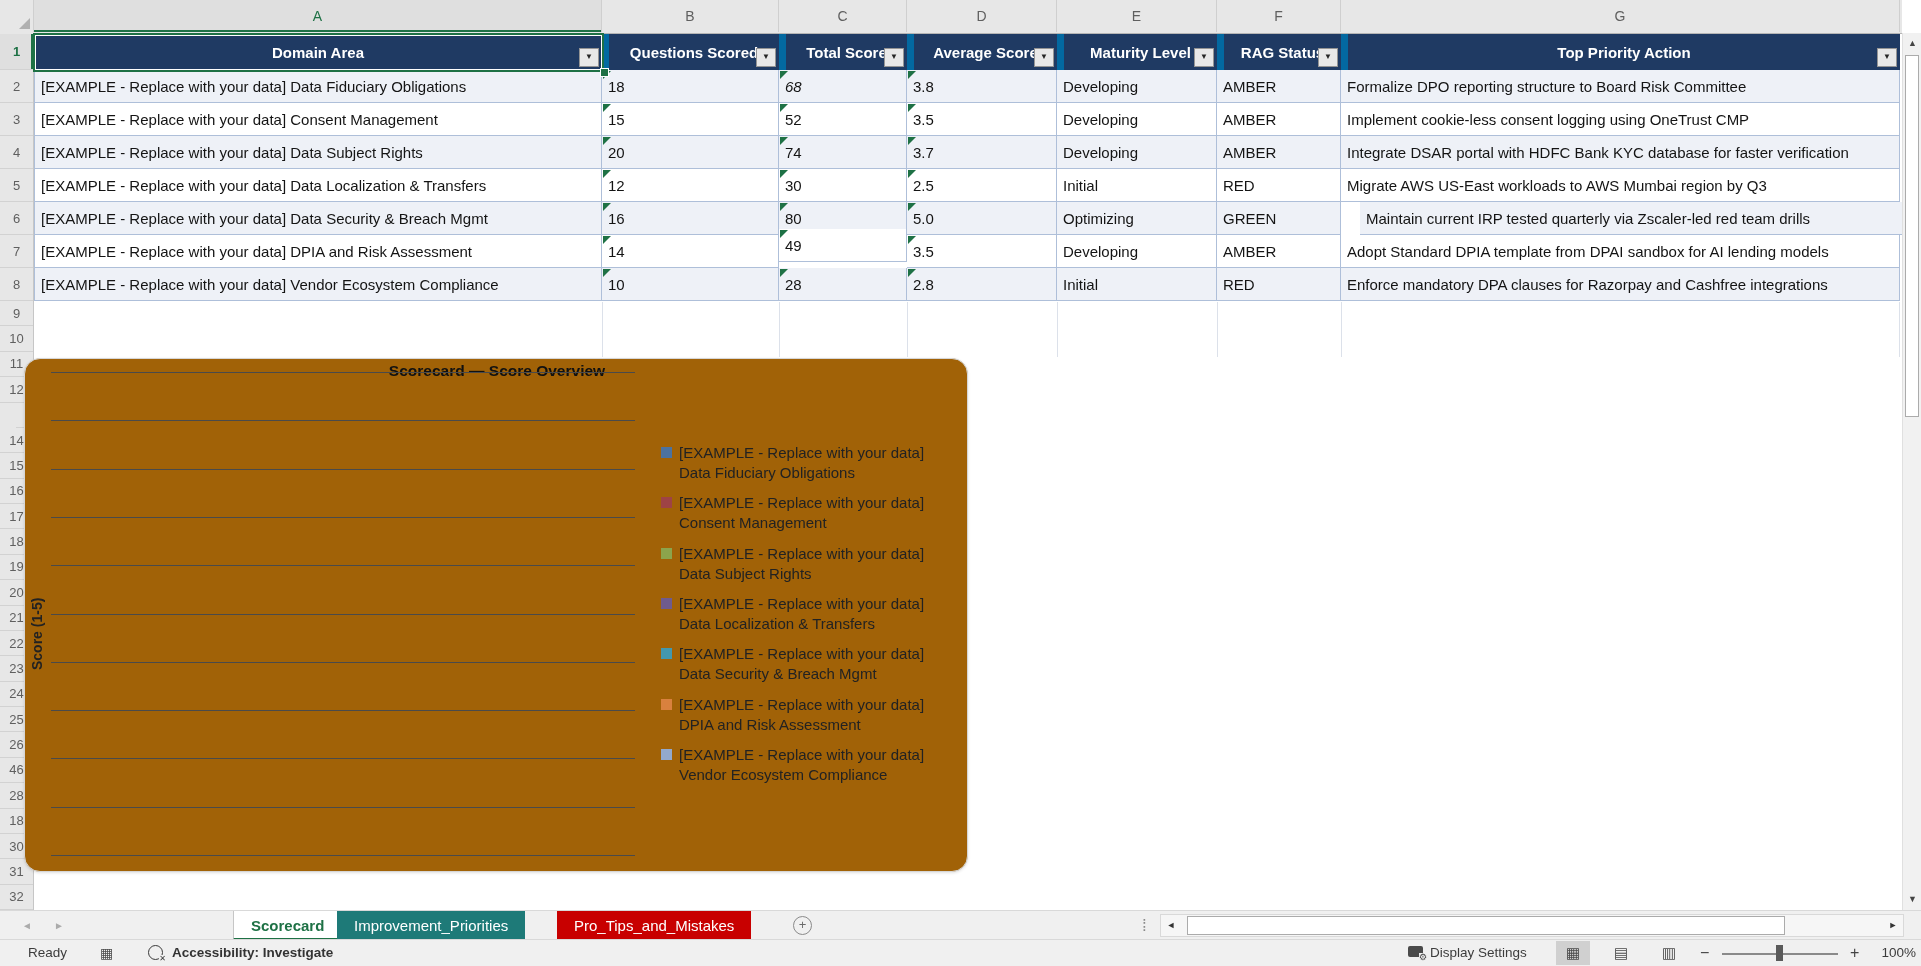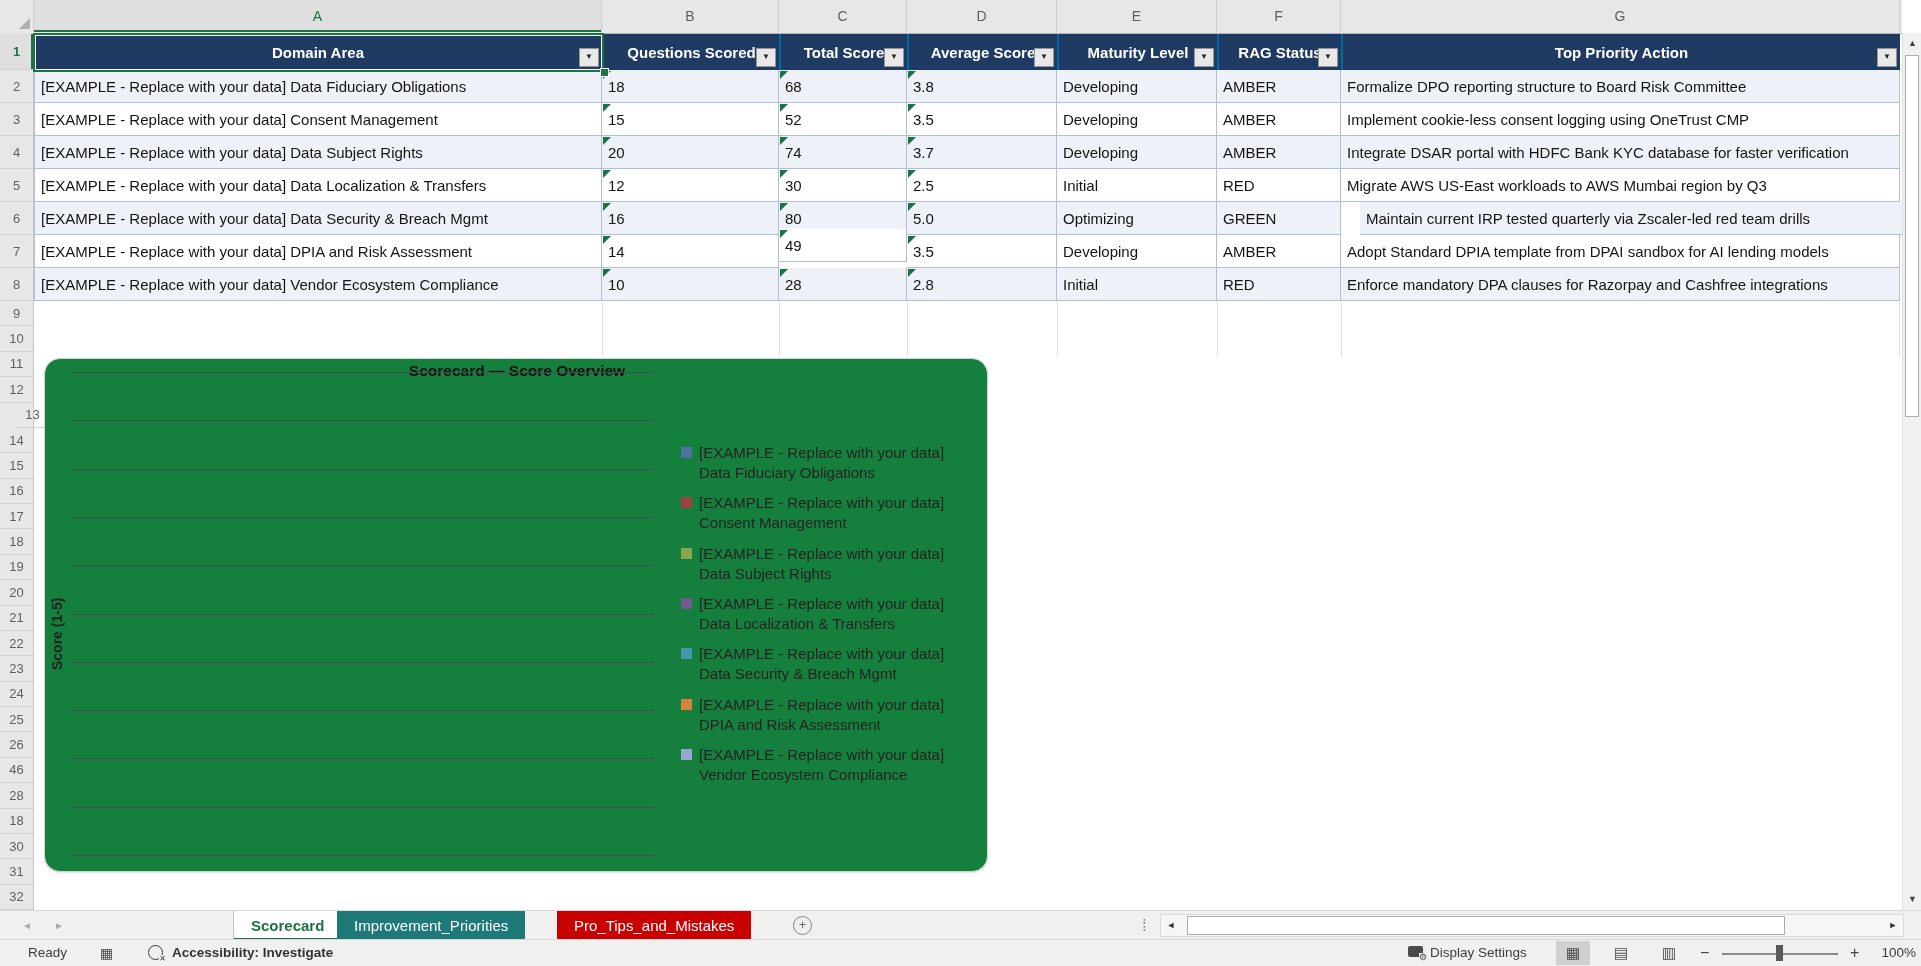--- a/index.html
+++ b/index.html
@@ -14,21 +14,21 @@
   #selectall{position:absolute;left:0;top:0;width:34px;height:32px;background:#E7E7E7;border-right:1px solid #CFCFCF;box-sizing:border-box;}
   #selectall .tri{position:absolute;right:3px;bottom:3px;width:0;height:0;
                   border-left:11px solid transparent;border-bottom:11px solid #B0B0B0;}
   #rowhdr-strip{position:absolute;left:0;top:33px;width:34px;height:877px;background:#E7E7E7;border-right:1px solid #C6C6C6;box-sizing:border-box;}
   .rowhdr{position:absolute;left:0;width:33px;text-align:center;color:#5F5F5F;font-size:13px;
           border-bottom:1px solid #D2D2D2;box-sizing:border-box;display:flex;align-items:center;justify-content:center;}
   .rowhdr.sel{color:#1E7145;box-shadow:inset -2px 0 0 #1E7145;background:#DFDFDF;font-weight:bold;}
 
   
   .h-cell{position:absolute;top:34px;height:36px;background:#1F3A63;box-sizing:border-box;
-          border-left:2px solid #0369a1;display:flex;align-items:center;justify-content:center;}
+          border-left:7px solid #0369a1;display:flex;align-items:center;justify-content:center;}
   .h-cell:first-of-type{border-left:none;}
   .h-text{color:#FFFFFF;font-weight:bold;font-size:15px;white-space:nowrap;}
   .filter-btn{position:absolute;right:3px;bottom:3px;width:20px;height:19px;background:#E8E8E8;
               border:1px solid #949494;box-sizing:border-box;font-size:8px;line-height:16px;
               text-align:center;color:#262626;cursor:default;}
   .cell{position:absolute;height:33px;box-sizing:border-box;border-right:1px solid #AEBFD9;border-bottom:1px solid #AEBFD9;
         font-size:15px;color:#141414;display:flex;align-items:center;padding-left:6px;overflow:hidden;white-space:nowrap;background:#fff;}
   .cell.banded{background:#EEF1F7;}
   .cell .err-tri{position:absolute;left:1px;top:1px;width:0;height:0;
                  border-top:8px solid #1E7145;border-right:8px solid transparent;}
@@ -36,21 +36,21 @@
 
   
   #sel-rect{position:absolute;left:33px;top:33px;width:571px;height:39px;border:2px solid #1E7145;
             box-sizing:border-box;box-shadow:inset 0 0 0 1px #FFFFFF;pointer-events:none;z-index:4;}
   #sel-handle{position:absolute;left:600px;top:68px;width:7px;height:7px;background:#1E7145;border:1px solid #fff;z-index:5;}
 
   
   .vline{position:absolute;top:302px;height:55px;width:1px;background:#DCE1EA;}
 
   
-  #chart{position:absolute;left:44px;top:358px;width:944px;height:514px;background:#15803d;
+  #chart{position:absolute;left:24px;top:358px;width:944px;height:514px;background:#a16207;
          border:1px solid #D6D6D6;border-radius:16px;box-shadow:0 1px 3px rgba(0,0,0,0.12);z-index:6;box-sizing:border-box;}
   #chart-title{position:absolute;left:0;top:3px;width:944px;text-align:center;font-weight:bold;font-size:15.5px;color:#111;}
   .gridline{position:absolute;left:26px;width:584px;height:1px;background:#4A4A4A;}
   #y-label{position:absolute;left:4px;top:190px;width:20px;height:170px;writing-mode:vertical-rl;
            transform:rotate(180deg);text-align:center;font-weight:bold;font-size:14px;color:#222;}
   .leg-entry{position:absolute;left:636px;width:296px;display:flex;}
   .leg-marker{width:11px;height:11px;margin-top:4px;flex:0 0 11px;}
   .leg-text{margin-left:7px;font-size:15px;line-height:20px;color:#222;width:278px;}
 
   
@@ -175,21 +175,21 @@
         <span class="filter-btn">▼</span>
       </div>
       <div class="h-cell" style="left: 1341px; width: 559px;">
         <span class="h-text">Top Priority Action</span>
         <span class="filter-btn">▼</span>
       </div>
     </div>
   <div id="table-body">
       <div class="cell banded first" style="left: 34px; width: 568px; top: 70px;">[EXAMPLE - Replace with your data] Data Fiduciary Obligations</div>
       <div class="cell banded" style="left: 602px; width: 177px; top: 70px;">18<span class="err-tri"></span></div>
-      <div class="cell banded" style="left: 779px; width: 128px; top: 70px;">68<span class="err-tri"></span></div>
+      <div class="cell banded" style="left: 779px; width: 128px; top: 70px; font-style: italic;">68<span class="err-tri"></span></div>
       <div class="cell banded" style="left: 907px; width: 150px; top: 70px;">3.8<span class="err-tri"></span></div>
       <div class="cell banded" style="left: 1057px; width: 160px; top: 70px;">Developing</div>
       <div class="cell banded" style="left: 1217px; width: 124px; top: 70px;">AMBER</div>
       <div class="cell banded" style="left: 1341px; width: 559px; top: 70px;">Formalize DPO reporting structure to Board Risk Committee</div>
       <div class="cell first" style="left: 34px; width: 568px; top: 103px;">[EXAMPLE - Replace with your data] Consent Management</div>
       <div class="cell" style="left: 602px; width: 177px; top: 103px;">15<span class="err-tri"></span></div>
       <div class="cell" style="left: 779px; width: 128px; top: 103px;">52<span class="err-tri"></span></div>
       <div class="cell" style="left: 907px; width: 150px; top: 103px;">3.5<span class="err-tri"></span></div>
       <div class="cell" style="left: 1057px; width: 160px; top: 103px;">Developing</div>
       <div class="cell" style="left: 1217px; width: 124px; top: 103px;">AMBER</div>

